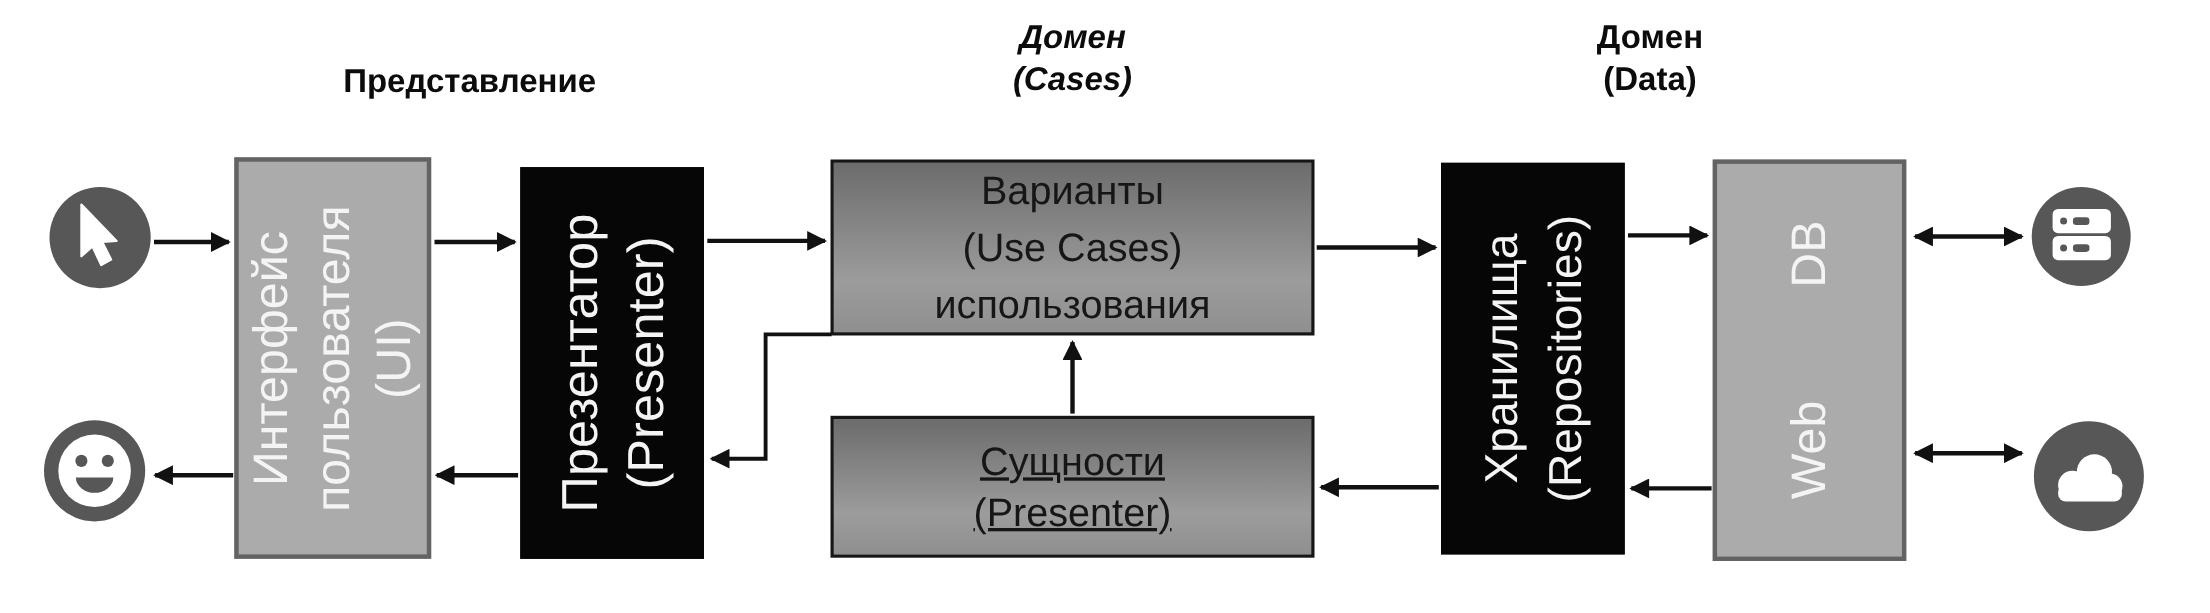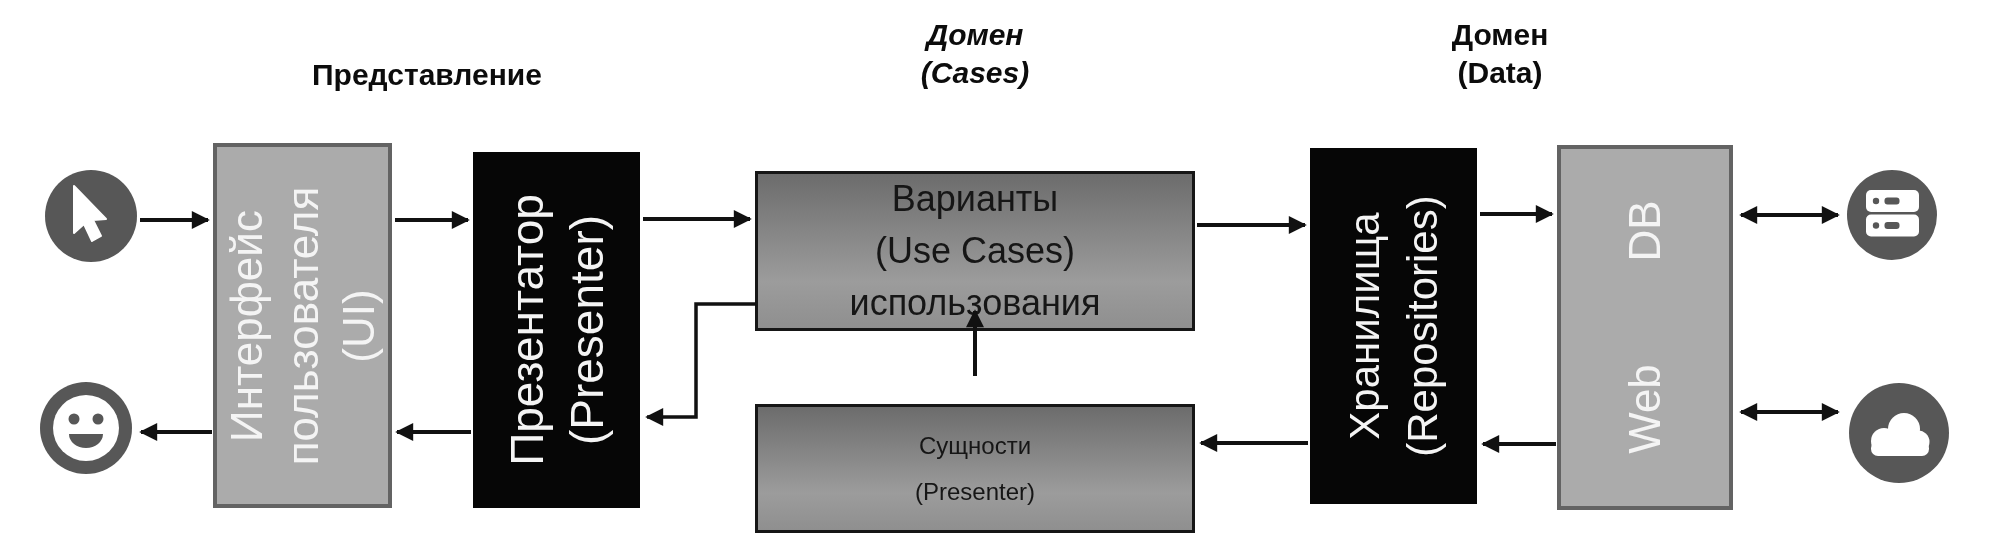--- a/index.html
+++ b/index.html
@@ -24,32 +24,32 @@
     position:absolute;top:16px;text-align:center;
     font-weight:bold;font-size:30px;line-height:38px;color:#0c0c0c;
   }
   .box{position:absolute;box-sizing:border-box;}
   .flat{background:var(--box-gray);border:4px solid var(--box-gray-border);}
   .black{background:var(--box-black);border:2px solid var(--box-black);}
   .domain{
     background:linear-gradient(180deg,var(--domain-top) 0%,var(--domain-mid) 70%,var(--domain-bottom) 100%);
     border:3px solid var(--domain-border);
     display:flex;flex-direction:column;align-items:center;justify-content:center;
-    text-align:center;color:var(--text-black);margin-top:26px;
+    text-align:center;color:var(--text-black);
   }
   .vtext{
     position:absolute;left:50%;top:50%;
     transform:translate(-50%,-50%) rotate(-90deg);
     text-align:center;color:var(--text-on-dark);white-space:nowrap;
   }
   .ui-text{font-size:44px;line-height:56px;}
   .presenter-text{font-size:46px;line-height:60px;}
   .repo-text{font-size:42px;line-height:58px;}
   .usecases-text{font-size:36px;line-height:52px;}
-  .entities-text{font-size:24px;line-height:46px;}
+  .entities-text{font-size:36px;line-height:46px;text-decoration:underline;}
   .vlabel{
     position:absolute;left:50%;
     transform:translate(-50%,-50%) rotate(-90deg);
     color:var(--text-on-dark);font-size:44px;white-space:nowrap;
   }
   .overlay{position:absolute;left:0;top:0;}
 </style>
 </head>
 <body>
 

